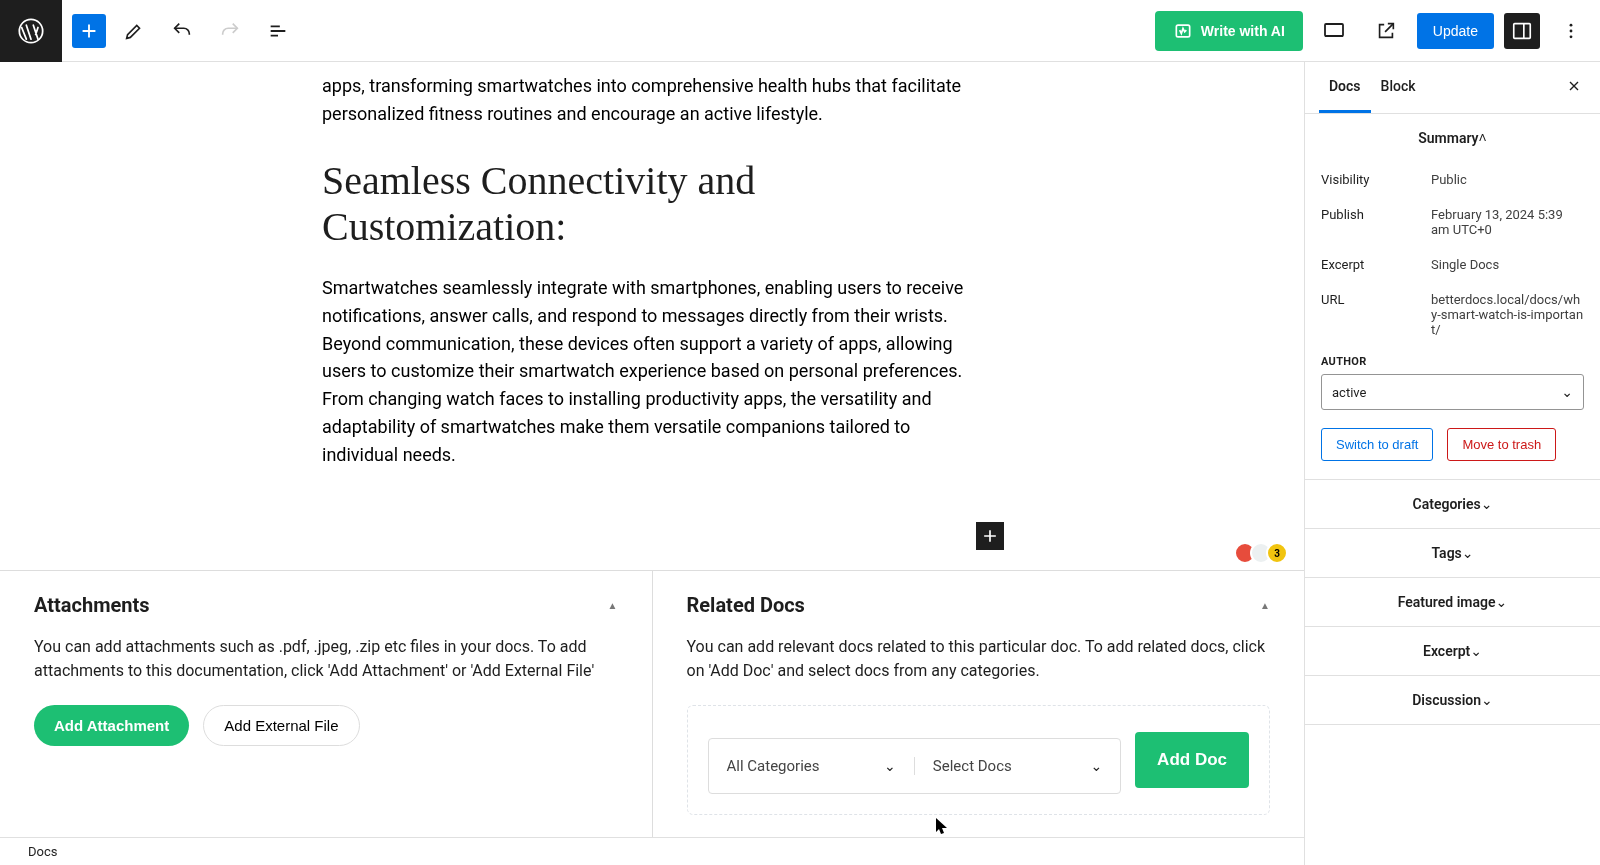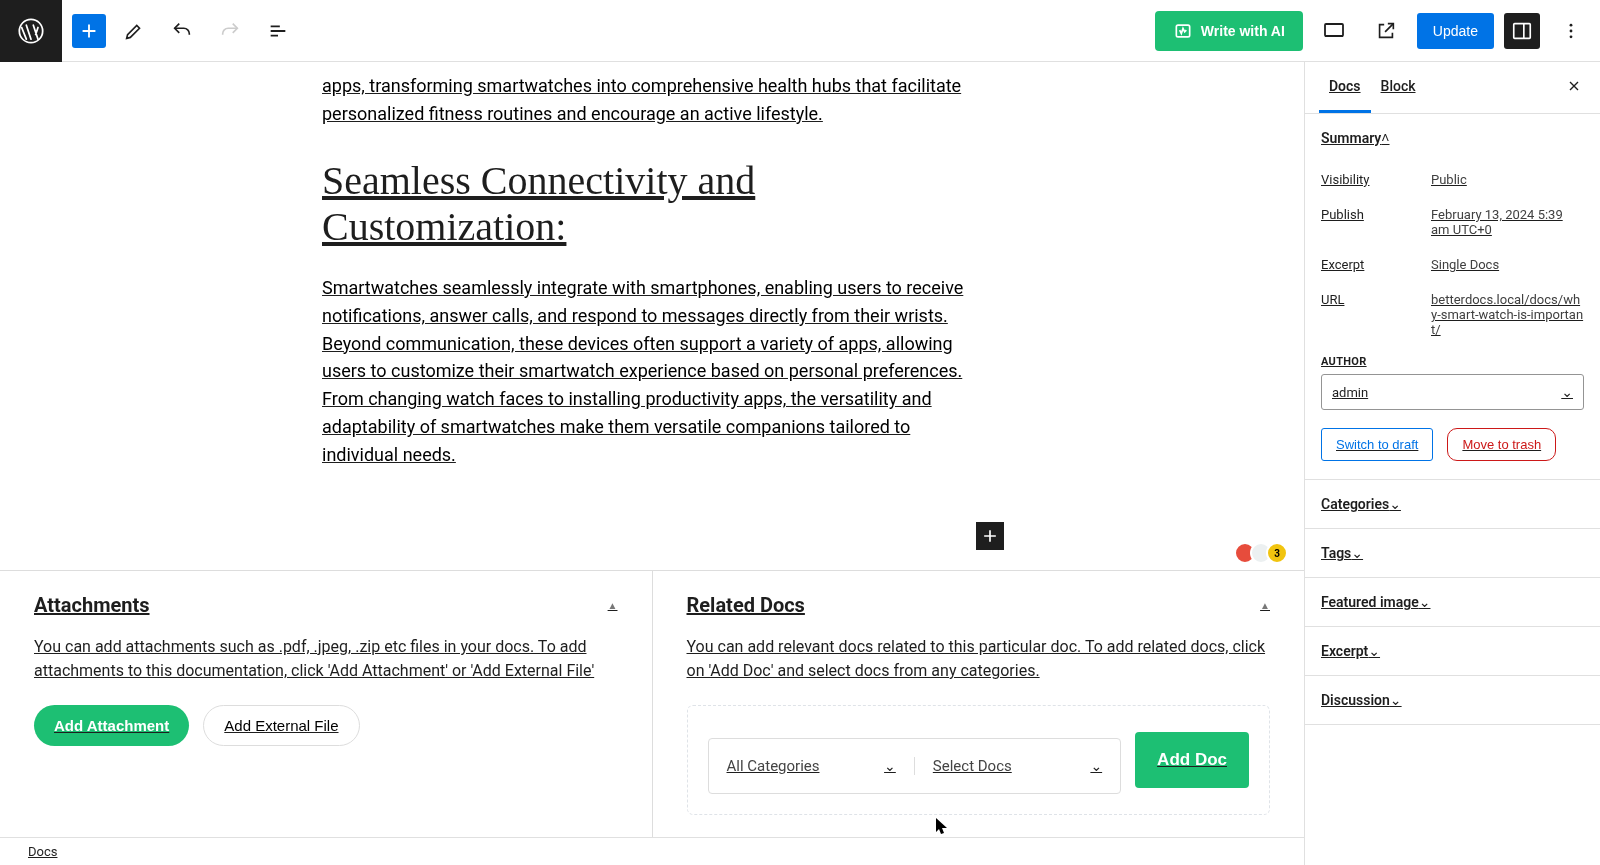--- a/index.html
+++ b/index.html
@@ -13,21 +13,21 @@
 .add-btn { width: 34px; height: 34px; background: #0073e6; border-radius: 3px; display: flex; align-items: center; justify-content: center; color: #fff; font-size: 22px; cursor: pointer; }
 .tool-icon { width: 40px; height: 40px; display: flex; align-items: center; justify-content: center; cursor: pointer; color: #1e1e1e; }
 .tool-icon.disabled { color: #ccc; }
 .toolbar-right { margin-left: auto; display: flex; align-items: center; gap: 10px; }
 .write-ai { background: #1dbf73; color: #fff; border: none; border-radius: 4px; padding: 10px 18px; font-size: 14px; font-weight: 600; display: flex; align-items: center; gap: 8px; cursor: pointer; margin-left: 36px; }
 .tbar-btn { width: 42px; height: 42px; display: flex; align-items: center; justify-content: center; cursor: pointer; border-radius: 2px; }
 .update-btn { background: #0073e6; color: #fff; border: none; border-radius: 3px; padding: 10px 16px; font-size: 14px; font-weight: 500; cursor: pointer; }
 .settings-toggle { width: 36px; height: 36px; background: #1e1e1e; border-radius: 3px; display: flex; align-items: center; justify-content: center; cursor: pointer; }
 
 
-.main { display: flex; flex: 1; overflow: hidden; text-decoration: underline; }
+.main { display: flex; flex: 1; overflow: hidden; }
 .editor-area { flex: 1; display: flex; flex-direction: column; overflow: hidden; background: #f0f0f0; }
 .editor-canvas { flex: 1; overflow: auto; background: #fff; padding: 0 0 10px 0; position: relative; }
 .content-wrap { max-width: 700px; margin: 0 auto; padding: 10px 20px 20px; }
 .content-wrap p { font-size: 18px; line-height: 1.55; color: #000; margin-bottom: 10px; }
 .content-wrap h2 { font-family: Georgia, serif; font-size: 40px; font-weight: 400; line-height: 1.15; margin: 30px 0 24px; }
 .block-plus { position: absolute; right: 300px; bottom: 20px; width: 28px; height: 28px; background: #1e1e1e; color: #fff; display: flex; align-items: center; justify-content: center; font-size: 20px; cursor: pointer; }
 .avatar-stack{position:absolute;right:16px;bottom:6px;display:flex;gap:-4px;}
 .avatar-stack .av{width:22px;height:22px;border-radius:50%;border:2px solid #fff;margin-left:-6px;font-size:10px;display:flex;align-items:center;justify-content:center;font-weight:700;}
 
 
@@ -47,31 +47,31 @@
 .rel-select .half:first-child{border-right:1px solid #ddd;}
 .add-doc-btn{background:#1dbf73;color:#fff;border:none;border-radius:4px;height:56px;padding:0 22px;font-size:17px;font-weight:600;cursor:pointer;}
 
 
 .sidebar { width: 296px; border-left: 1px solid #e0e0e0; background: #fff; overflow-y: auto; display: flex; flex-direction: column; }
 .tabs { display: flex; border-bottom: 1px solid #e0e0e0; padding: 0 14px; position: relative; }
 .tab { padding: 16px 10px; font-size: 14px; font-weight: 500; cursor: pointer; color: #1e1e1e; border-bottom: 3px solid transparent; }
 .tab.active { border-bottom-color: #0073e6; font-weight: 600; }
 .tabs .close-x{margin-left:auto;padding:16px 4px;cursor:pointer;}
 .panel-section { border-bottom: 1px solid #e0e0e0; }
-.panel-head { padding: 16px 16px; display: flex; align-items: center; justify-content: flex-start; cursor: pointer; }
+.panel-head { padding: 16px 16px; display: flex; align-items: center; justify-content: center; cursor: pointer; }
 .panel-head h4 { font-size: 14px; font-weight: 600; }
 .panel-body { padding: 0 16px 18px; }
 .summary-row { display: flex; padding: 10px 0; font-size: 13px; }
 .summary-row .lbl { width: 110px; color: #1e1e1e; }
 .summary-row .val { flex: 1; color: #404040; }
 .author-lbl { font-size: 11px; font-weight: 700; text-transform: uppercase; color: #1e1e1e; margin: 8px 0 6px; letter-spacing: 0.3px; }
 .author-select { width: 100%; height: 36px; border: 1px solid #949494; border-radius: 3px; padding: 0 10px; font-size: 13px; background:#fff; display:flex; align-items:center; justify-content:space-between; }
 .action-row { display: flex; gap: 14px; margin-top: 18px; }
 .btn-draft { border: 1px solid #0073e6; color: #0073e6; background: #fff; border-radius: 3px; padding: 8px 14px; font-size: 13px; cursor: pointer; }
-.btn-trash { border: 1px solid #cc1818; color: #cc1818; background: #fff; border-radius: 10px; padding: 8px 14px; font-size: 13px; cursor: pointer; }
+.btn-trash { border: 1px solid #cc1818; color: #cc1818; background: #fff; border-radius: 3px; padding: 8px 14px; font-size: 13px; cursor: pointer; }
 
 .footer-bar { height: 28px; border-top: 1px solid #e0e0e0; background: #fff; display:flex; align-items:center; padding: 0 28px; font-size:13px; color:#1e1e1e; }
 
 .chev{font-size:14px;color:#1e1e1e;}
 .cursor-arrow{position:absolute;left:936px;top:818px;font-size:16px;color:#000;pointer-events:none;z-index:50;}
 svg{display:block;}
 </style>
 </head>
 <body>
 
@@ -238,21 +238,21 @@
           <div class="summary-row">
             <div class="lbl">Excerpt</div>
             <div class="val">Single Docs</div>
           </div>
           <div class="summary-row">
             <div class="lbl">URL</div>
             <div class="val" style="word-break:break-all">betterdocs.local/docs/why-smart-watch-is-important/</div>
           </div>
           <div class="author-lbl">AUTHOR</div>
           <div class="author-select">
-            <span>admin</span>
+            <span>active</span>
             <span class="chev">⌄</span>
           </div>
           <div class="action-row">
             <button class="btn-draft"><span>Switch to draft</span></button>
             <button class="btn-trash"><span>Move to trash</span></button>
           </div>
         </div>
       </div>
 
       <div class="panel-section">

